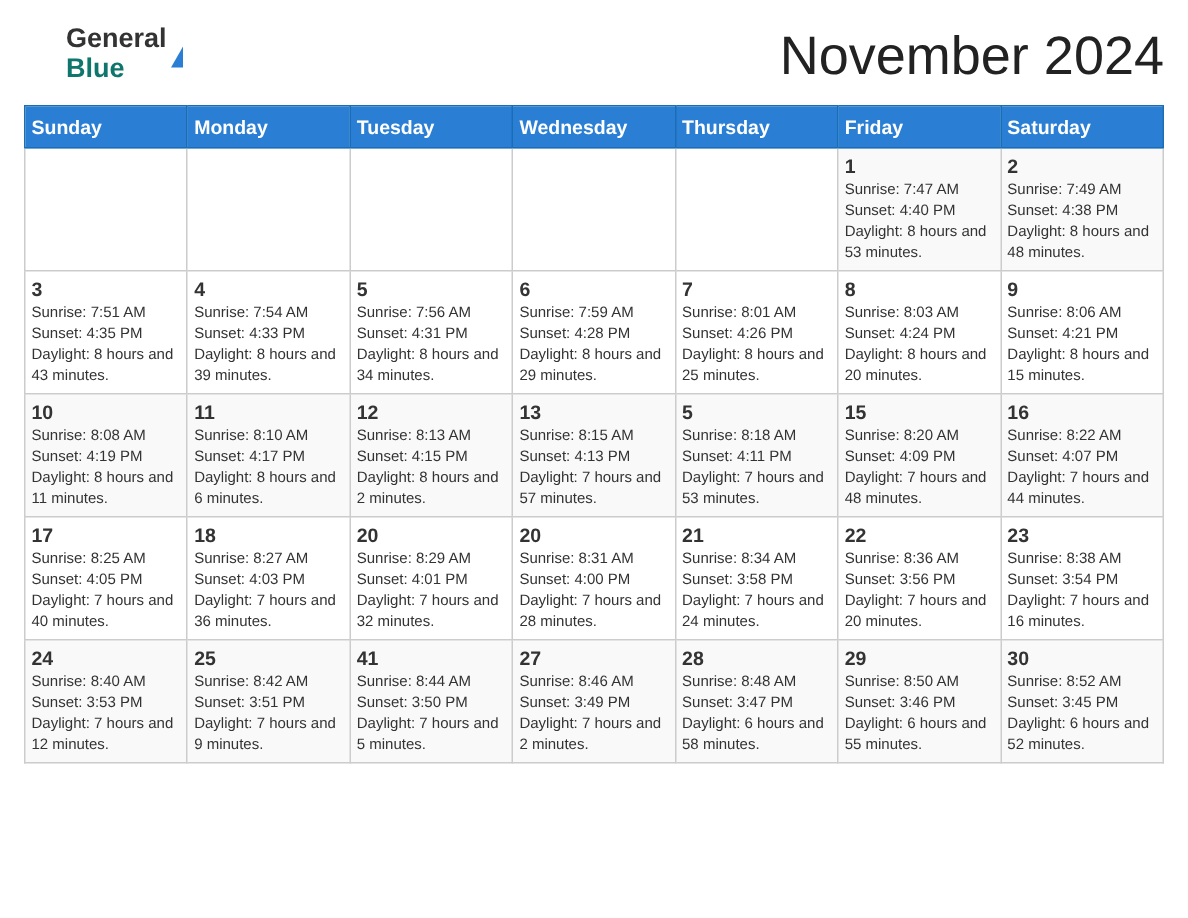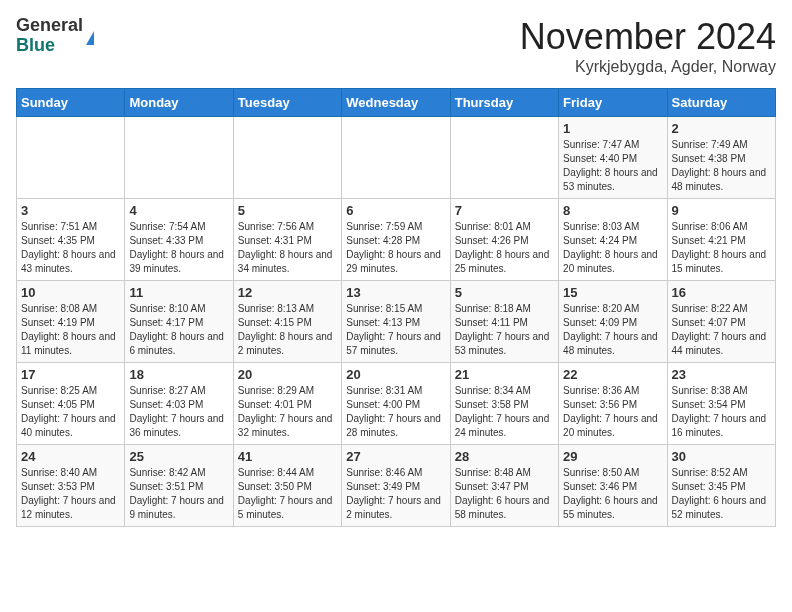--- a/index.html
+++ b/index.html
@@ -8,20 +8,21 @@
       background: #fff;
       width: 792px;
       min-height: 612px;
       padding: 16px;
     }
     .header {
       display: flex;
       justify-content: space-between;
       align-items: flex-start;
       margin-bottom: 12px;
+      margin-left: 28px;
     }
     .logo {
       display: flex;
       align-items: center;
       gap: 4px;
     }
     .logo-text {
       display: flex;
       flex-direction: column;
       font-size: 18px;
@@ -87,21 +88,20 @@
         <span class="logo-general">General</span>
         <span class="logo-blue">Blue</span>
       </div>
       <div style="margin-left:3px;margin-top:4px;">
         <div style="width:0;height:0;border-left:8px solid transparent;border-right:0px solid transparent;border-bottom:14px solid #2a7fd4;"></div>
       </div>
     </div>
   </div>
   <div class="title-block">
     <div class="month-title">November 2024</div>
-    <div class="location">Kyrkjebygda, Agder, Norway</div>
   </div>
 </div>
 
 <table class="calendar">
   <thead>
     <tr id="weekday-row">
         <th>Sunday</th>
         <th>Monday</th>
         <th>Tuesday</th>
         <th>Wednesday</th>

